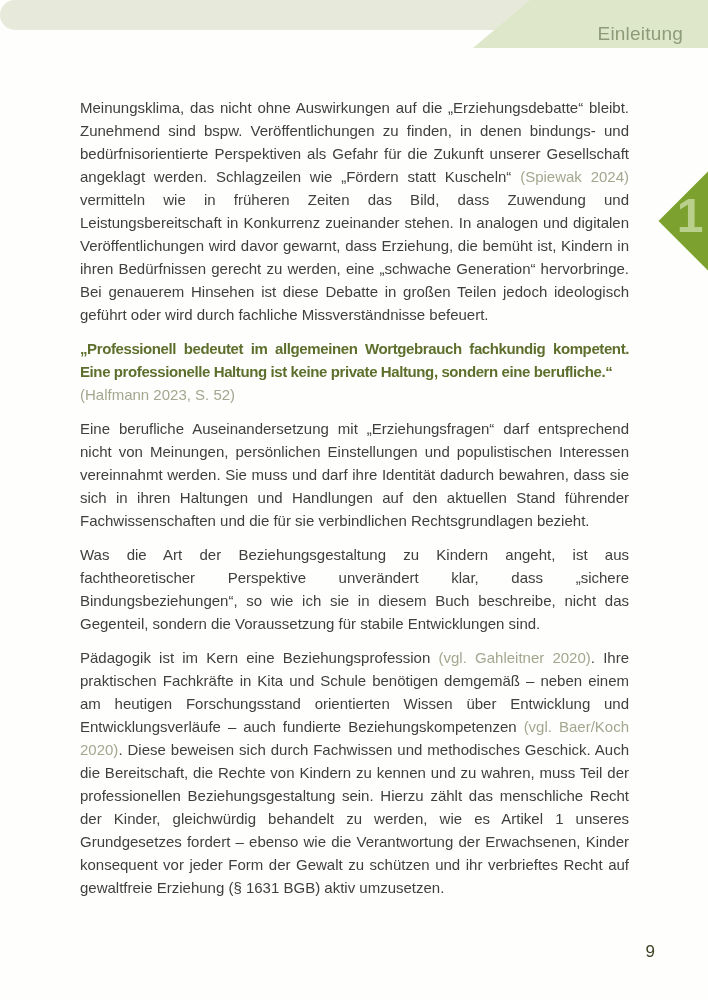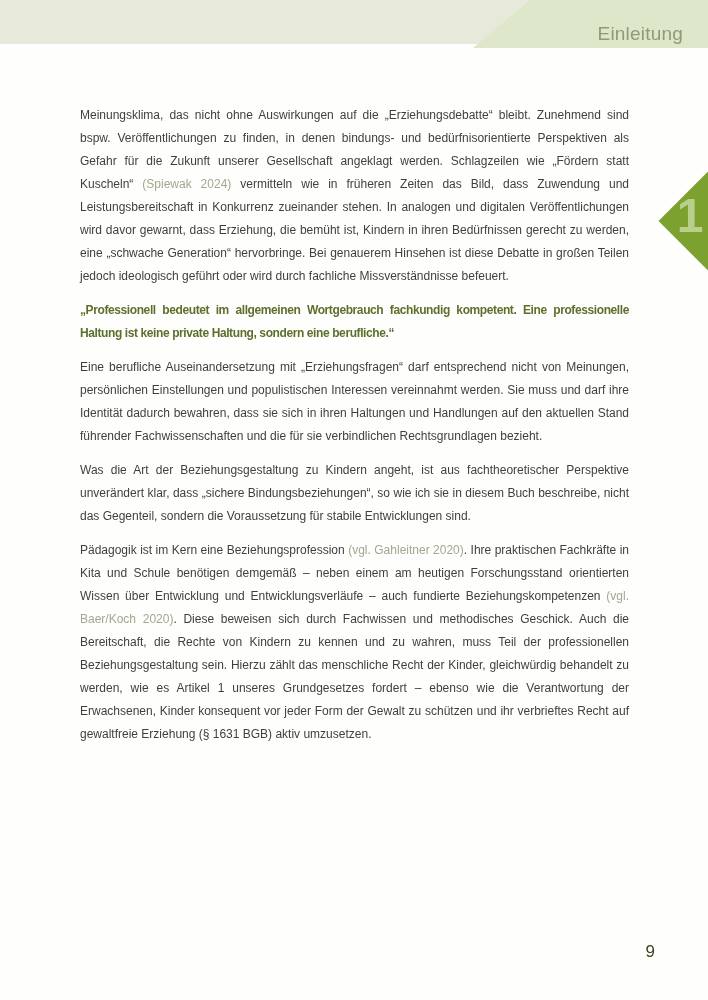--- a/index.html
+++ b/index.html
@@ -15,22 +15,23 @@
   }
   html,body{margin:0;padding:0;background:#ffffff;}
   .page{
     position:relative;
     width:708px;height:1000px;
     background:#fefefc;
     overflow:hidden;
     font-family:"Liberation Sans", sans-serif;
   }
   .header-band{
-    position:absolute;top:0;left:0;width:708px;height:44px;
+    position:absolute;top:0;left:0;width:708px;height:30px;
     background:var(--band-left);
+    border-radius:21px;
   }
   .band-accent{
     position:absolute;top:0;right:0;height:48px;width:235px;
     background:var(--band-right);
     clip-path:polygon(57px 0, 100% 0, 100% 100%, 0 100%);
   }
   .header-label{
     position:absolute;top:23px;right:25px;
     font-size:19px;letter-spacing:0.2px;
     color:var(--header-text);
@@ -41,22 +42,22 @@
     background:var(--tab-green);
     transform:rotate(45deg);
   }
   .chapter-num{
     position:absolute;top:192px;right:0;width:36px;
     line-height:48px;font-size:48px;font-weight:bold;
     text-align:center;
     color:var(--tab-number);
   }
   .content{
-    position:absolute;left:80px;top:104px;width:549px;
-    font-size:12px;line-height:23px;
+    position:absolute;left:80px;top:96px;width:549px;
+    font-size:15px;line-height:23px;
     text-align:justify;
     color:var(--body-text);
     hyphens:auto;-webkit-hyphens:auto;
   }
   .content p{margin:0;}
   .content p.spaced{margin-top:11px;}
   .content p.quote{
     color:var(--quote-text);
     font-weight:bold;
     letter-spacing:-0.4px;
@@ -77,19 +78,20 @@
     <div class="band-accent"></div>
     <div class="header-label">Einleitung</div>
   </div>
 
   <div class="chapter-diamond"></div>
   <div class="chapter-num">1</div>
 
   <div class="content">
       <p class="body"><span class="seg-normal">Meinungsklima, das nicht ohne Auswirkungen auf die „Erziehungsdebatte“ bleibt. Zunehmend sind bspw. Veröffentlichungen zu finden, in denen bindungs- und bedürfnisorientierte Perspektiven als Gefahr für die Zukunft unserer Gesellschaft angeklagt werden. Schlagzeilen wie „Fördern statt Kuscheln“ </span><span class="seg-cite">(Spiewak 2024)</span><span class="seg-normal"> vermitteln wie in früheren Zeiten das Bild, dass Zuwendung und Leistungsbereitschaft in Konkurrenz zueinander stehen. In analogen und digitalen Veröffentlichungen wird davor gewarnt, dass Erziehung, die bemüht ist, Kindern in ihren Bedürfnissen gerecht zu werden, eine „schwache Generation“ hervorbringe. Bei genauerem Hinsehen ist diese Debatte in großen Teilen jedoch ideologisch geführt oder wird durch fachliche Missverständnisse befeuert.</span></p>
       <p class="quote spaced"><span class="seg-quote">„Professionell bedeutet im allgemeinen Wortgebrauch fachkundig kompetent. Eine professionelle Haltung ist keine private Haltung, sondern eine berufliche.“</span></p>
+      <p class="quote-source"><span class="seg-cite">(Halfmann 2023, S. 52)</span></p>
       <p class="body spaced"><span class="seg-normal">Eine berufliche Auseinandersetzung mit „Erziehungsfragen“ darf entsprechend nicht von Meinungen, persönlichen Einstellungen und populistischen Interessen vereinnahmt werden. Sie muss und darf ihre Identität dadurch bewahren, dass sie sich in ihren Haltungen und Handlungen auf den aktuellen Stand führender Fachwissenschaften und die für sie verbindlichen Rechtsgrundlagen bezieht.</span></p>
       <p class="body spaced"><span class="seg-normal">Was die Art der Beziehungsgestaltung zu Kindern angeht, ist aus fachtheoretischer Perspektive unverändert klar, dass „sichere Bindungsbeziehungen“, so wie ich sie in diesem Buch beschreibe, nicht das Gegenteil, sondern die Voraussetzung für stabile Entwicklungen sind.</span></p>
       <p class="body spaced"><span class="seg-normal">Pädagogik ist im Kern eine Beziehungsprofession </span><span class="seg-cite">(vgl. Gahleitner 2020)</span><span class="seg-normal">. Ihre praktischen Fachkräfte in Kita und Schule benötigen demgemäß – neben einem am heutigen Forschungsstand orientierten Wissen über Entwicklung und Entwicklungsverläufe – auch fundierte Beziehungskompetenzen </span><span class="seg-cite">(vgl. Baer/Koch 2020)</span><span class="seg-normal">. Diese beweisen sich durch Fachwissen und methodisches Geschick. Auch die Bereitschaft, die Rechte von Kindern zu kennen und zu wahren, muss Teil der professionellen Beziehungsgestaltung sein. Hierzu zählt das menschliche Recht der Kinder, gleichwürdig behandelt zu werden, wie es Artikel 1 unseres Grundgesetzes fordert – ebenso wie die Verantwortung der Erwachsenen, Kinder konsequent vor jeder Form der Gewalt zu schützen und ihr verbrieftes Recht auf gewaltfreie Erziehung (§ 1631 BGB) aktiv umzusetzen.</span></p>
     </div>
 
   <div class="page-number">9</div>
 </div>
 
 </body></html>

